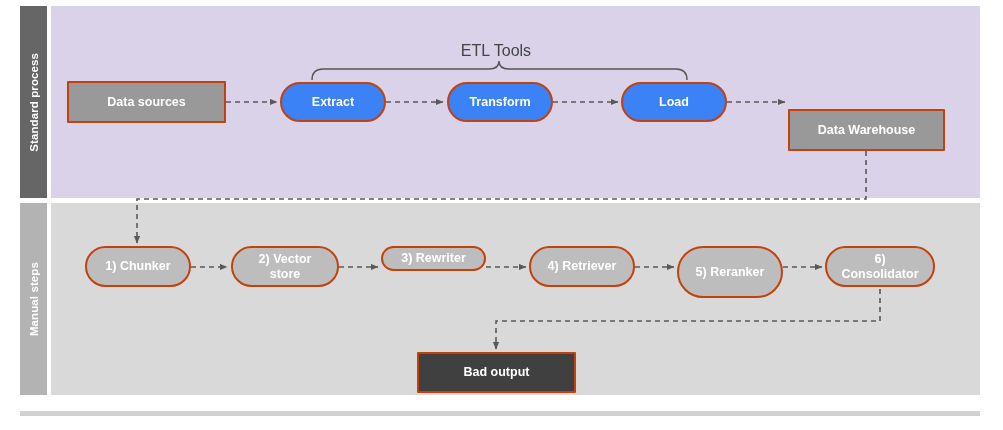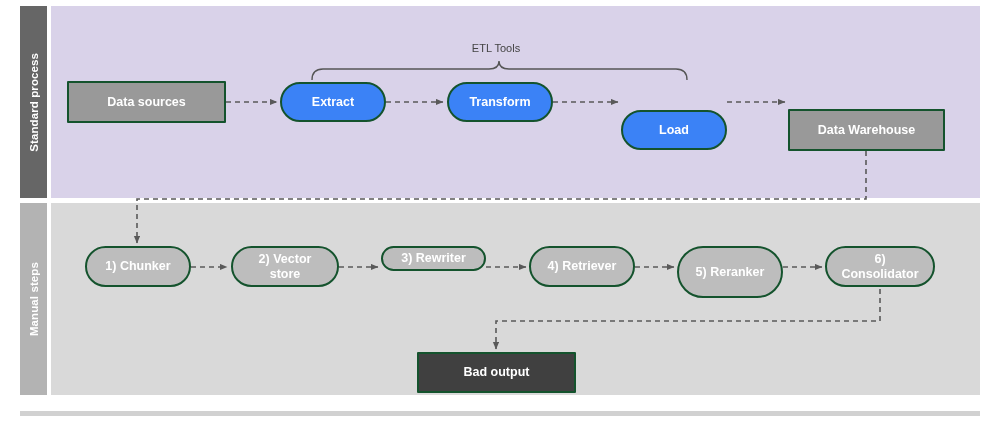--- a/index.html
+++ b/index.html
@@ -64,37 +64,37 @@
     position: absolute;
     display: flex;
     align-items: center;
     justify-content: center;
     text-align: center;
     color: #ffffff;
     font-weight: bold;
     font-size: 12.5px;
     line-height: 1.15;
     box-sizing: border-box;
-    border: 2px solid #14532d;
+    border: 2px solid #c2410c;
     z-index: 5;
   }
   .node.rect   { border-radius: 1px; }
   .node.pill   { border-radius: 999px; }
   .node.gray   { background: #999999; }
   .node.purple { background: #3b82f6; }
   .node.softgray { background: #bdbdbd; }
   .node.yellow { background: #404040; }
 
   
   #etl-label {
     position: absolute;
     left: 396px; top: 42px; width: 200px;
     text-align: center;
     color: #444444;
-    font-size: 11px;
+    font-size: 16px;
     font-weight: normal;
     z-index: 6;
   }
   #bracket-svg {
     position: absolute;
     left: 310px; top: 60px;
     z-index: 6;
   }
 
   
@@ -158,21 +158,21 @@
   </div>
 
   <div class="node pill purple" style="left:280px; top:82px; width:106px; height:40px;">
     <span>Extract</span>
   </div>
 
   <div class="node pill purple" style="left:447px; top:82px; width:106px; height:40px;">
     <span>Transform</span>
   </div>
 
-  <div class="node pill purple" style="left:621px; top:82px; width:106px; height:40px;margin-top:28px;">
+  <div class="node pill purple" style="left:621px; top:82px; width:106px; height:40px;">
     <span>Load</span>
   </div>
 
   <div class="node rect gray" style="left:788px; top:81px; width:157px; height:42px;margin-top:28px;">
     <span>Data Warehouse</span>
   </div>
 
   <div class="node pill softgray" style="left:85px; top:246px; width:106px; height:41px;">
     <span>1) Chunker</span>
   </div>

